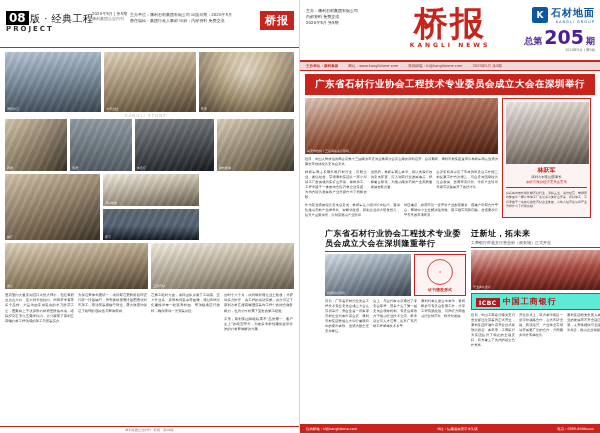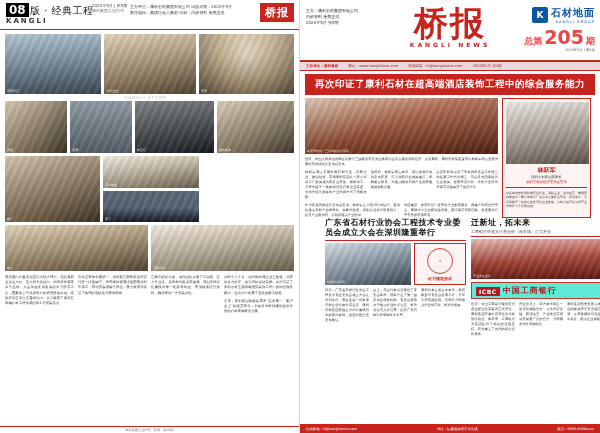--- a/index.html
+++ b/index.html
@@ -19,23 +19,24 @@
     position: relative;
     width: 300px; height: 433px;
     background: #fff;
     overflow: hidden;
   }
   .page-left { border-right: 1px solid #d8d8d8; }
 
   
   .l-header {
     position: relative;
-    height: 30px;
+    height: 40px;
     border-bottom: 1.5px solid #c8241e;
     padding: 3px 6px 0 6px;
+    margin-top: 8px;
   }
   .l-pagenum {
     position: absolute; left: 6px; top: 3px;
     background: #000; color: #fff;
     font-size: 12px; font-weight: bold;
     padding: 1px 3px; line-height: 12px;
   }
   .l-secname {
     position: absolute; left: 30px; top: 4px;
     font-size: 10px; color: #111; font-weight: normal;
@@ -145,21 +146,21 @@
   .kl-mark {
     width: 16px; height: 16px; background: #0b57a4; color: #fff;
     font-size: 9px; font-weight: bold;
     display: flex; align-items: center; justify-content: center;
     border-radius: 2px;
   }
   .kl-cn { font-size: 10px; font-weight: bold; color: #0b57a4; letter-spacing: 1px; }
   .kl-en { font-size: 3.6px; color: #0b57a4; letter-spacing: 1px; }
   .issue-line {
     margin-top: 4px; display: flex; align-items: baseline;
-    justify-content: flex-end; gap: 2px; color: #ef4444;
+    justify-content: flex-end; gap: 2px; color: #4c1d95;
   }
   .issue-label { font-size: 9px; font-weight: bold; }
   .issue-num { font-size: 19px; font-weight: bold; line-height: 19px; }
   .issue-unit { font-size: 9px; font-weight: bold; }
 
   .r-navbar {
     height: 9px; background: #f2d9d9;
     border-bottom: 1px solid #c8241e;
     display: flex; align-items: center; padding: 0 6px;
     font-size: 3.6px; color: #8a2a22; gap: 10px;
@@ -225,21 +226,21 @@
 <body>
 
 <div id="page">
   <div class="spread">
 
     <div class="page-left">
 
       <div class="l-header">
         <div class="l-pagenum">08</div>
         <div class="l-secname">版 · 经典工程</div>
-        <div class="l-project">KANGLI</div>
+        <div class="l-project">PROJECT</div>
         <div class="l-date">
           <div>2020年5月 | 第5期</div>
           <div class="d2">康利集团企业内刊</div>
         </div>
         <div class="l-meta">
           <div>主办单位：康利石材集团有限公司   出版日期：2020年5月</div>
           <div>责任编辑：集团行政人事部   印刷：内部资料 免费交流</div>
         </div>
         <div class="l-logo">桥报</div>
       </div>
@@ -354,21 +355,21 @@
         </div>
       </div>
 
       <div class="r-navbar">
         <span class="nb-red">主办单位：康利集团</span>
         <span>网址：www.kanglistone.com</span>
         <span>投稿邮箱：kl@kanglistone.com</span>
         <span>2020年5月 第5期</span>
       </div>
 
-      <div class="r-headline">再次印证了康利石材在超高端酒店装饰工程中的综合服务能力</div>
+      <div class="r-headline">广东省石材行业协会工程技术专业委员会成立大会在深圳举行</div>
 
       <div class="r-body">
 
         <div class="flexrow" style="gap:4px;">
           <div style="width:193px;">
             <div class="photo ph-meeting" style="width:193px;height:56px;">
               <span class="ph-cap">南安市政协十三届四次会议现场</span>
             </div>
             <div class="r-col-text" style="margin-top:3px;">近日，中国人民政治协商会议第十三届南安市委员会第四次会议在南安胜利召开。会议期间，康利石材集团董事长林跃军同志当选为南安市政协经济委员会委员。</div>
             <div class="flexrow" style="gap:4px;margin-top:3px;">
@@ -395,21 +396,21 @@
           <div class="red-box" style="width:89px;padding:3px;">
             <div class="photo ph-portrait" style="width:83px;height:62px;"></div>
             <div style="font-size:6px;font-weight:bold;color:#c8241e;text-align:center;margin-top:2px;">林跃军</div>
             <div style="font-size:3.4px;color:#444;text-align:center;">康利石材集团董事长</div>
             <div style="font-size:3.4px;color:#c8241e;text-align:center;margin-top:1px;">南安市政协经济委员会委员</div>
             <div style="height:1px;background:#c8241e;margin:3px 0;"></div>
             <div class="r-col-text" style="font-size:3px;line-height:4.4px;">林跃军同志长期扎根石材行业，深耕主业、诚信经营，带领康利集团从一家小型加工厂发展成为集矿山开采、板材加工、工程承接于一体的综合性石材企业集团，为地方经济发展和产业升级作出了积极贡献。</div>
           </div>
         </div>
 
-        <div class="flexrow" style="gap:5px;margin-top:0;padding-left:20px;">
+        <div class="flexrow" style="gap:5px;margin-top:11px;padding-left:20px;">
 
           <div style="width:141px;">
             <div class="sec-title">广东省石材行业协会工程技术专业委员会成立大会在深圳隆重举行</div>
             <div style="height:1px;background:#c8241e;margin:2px 0;"></div>
             <div class="flexrow" style="gap:3px;">
               <div class="photo ph-hands" style="width:86px;height:42px;">
                 <span class="ph-cap">授牌仪式现场</span>
               </div>
               <div class="red-box" style="width:52px;height:42px;display:flex;align-items:center;justify-content:center;padding:2px;">
                 <div style="text-align:center;">

